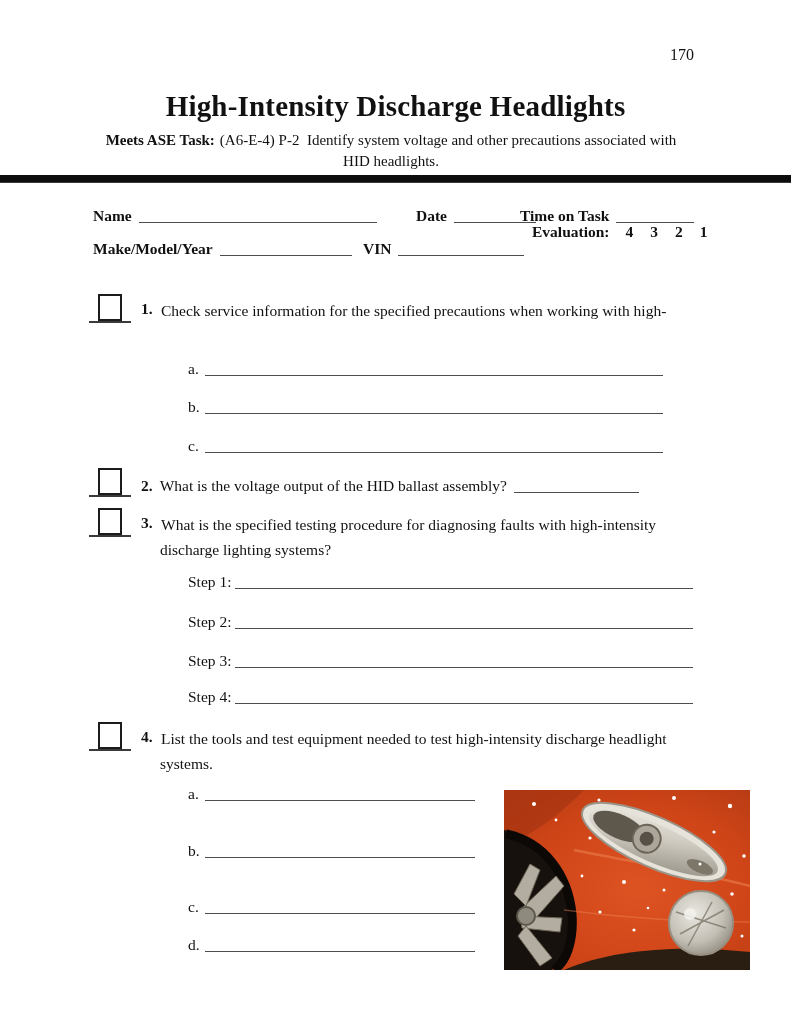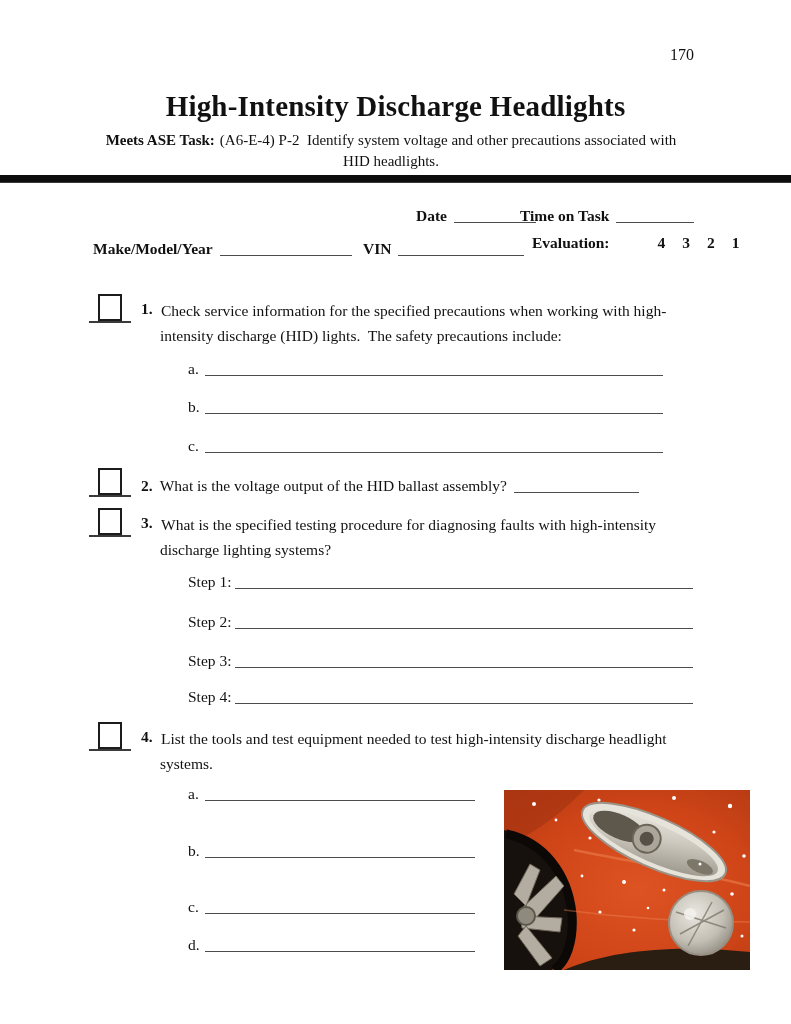--- a/index.html
+++ b/index.html
@@ -45,53 +45,56 @@
 <div class="page">
 
   <div class="abs page-number">170</div>
   <div class="abs title">High-Intensity Discharge Headlights</div>
   <div class="abs subtitle">
     <div><span class="lbl">Meets ASE Task:</span><span>(A6-E-4) P-2 &nbsp;Identify system voltage and other precautions associated with</span></div>
     <div>HID headlights.</div>
   </div>
   <div class="abs rule"></div>
 
+  <div class="abs frow" style="left:93px;top:205px;">
+    <span class="lbl">Name</span>
+    <span class="fill gap" style="width:238px;"></span>
+  </div>
   <div class="abs frow" style="left:392px;top:205px;margin-left:24px;">
     <span class="lbl">Date</span>
     <span class="fill gap" style="width:82px;"></span>
   </div>
   <div class="abs frow" style="left:520px;top:205px;">
     <span class="lbl">Time on Task</span>
     <span class="fill gap" style="width:78px;"></span>
   </div>
 
   <div class="abs frow" style="left:93px;top:238px;">
     <span class="lbl">Make/Model/Year</span>
     <span class="fill gap" style="width:132px;"></span>
   </div>
   <div class="abs frow" style="left:363px;top:238px;">
     <span class="lbl">VIN</span>
     <span class="fill gap" style="width:126px;"></span>
   </div>
-  <div class="abs frow" style="left:532px;top:233px;gap:32px;">
+  <div class="abs frow" style="left:532px;top:222px;">
     <span class="lbl">Evaluation:</span>
     <span class="scores">
       <span>4</span>
       <span>3</span>
       <span>2</span>
       <span>1</span>
     </span>
   </div>
 
   <div class="cbx" style="top:294px;">
       <span class="box"></span>
     </div>
   <div class="abs qnum" style="left:141px;top:300px;">1.</div>
   <div class="abs qline" style="left:161px;top:298px;">Check service information for the specified precautions when working with high-</div>
-  <div class="abs qline" style="left:160px;top:323px;">intensity discharge (HID) lights.&nbsp; The safety precautions include:</div>
   <div class="abs blankrow" style="left:188px;top:358px;">
     <span class="letter">a.</span>
     <span class="fill" style="width:458px;"></span>
   </div>
   <div class="abs blankrow" style="left:188px;top:396px;">
     <span class="letter">b.</span>
     <span class="fill" style="width:458px;"></span>
   </div>
   <div class="abs blankrow" style="left:188px;top:435px;">
     <span class="letter">c.</span>

